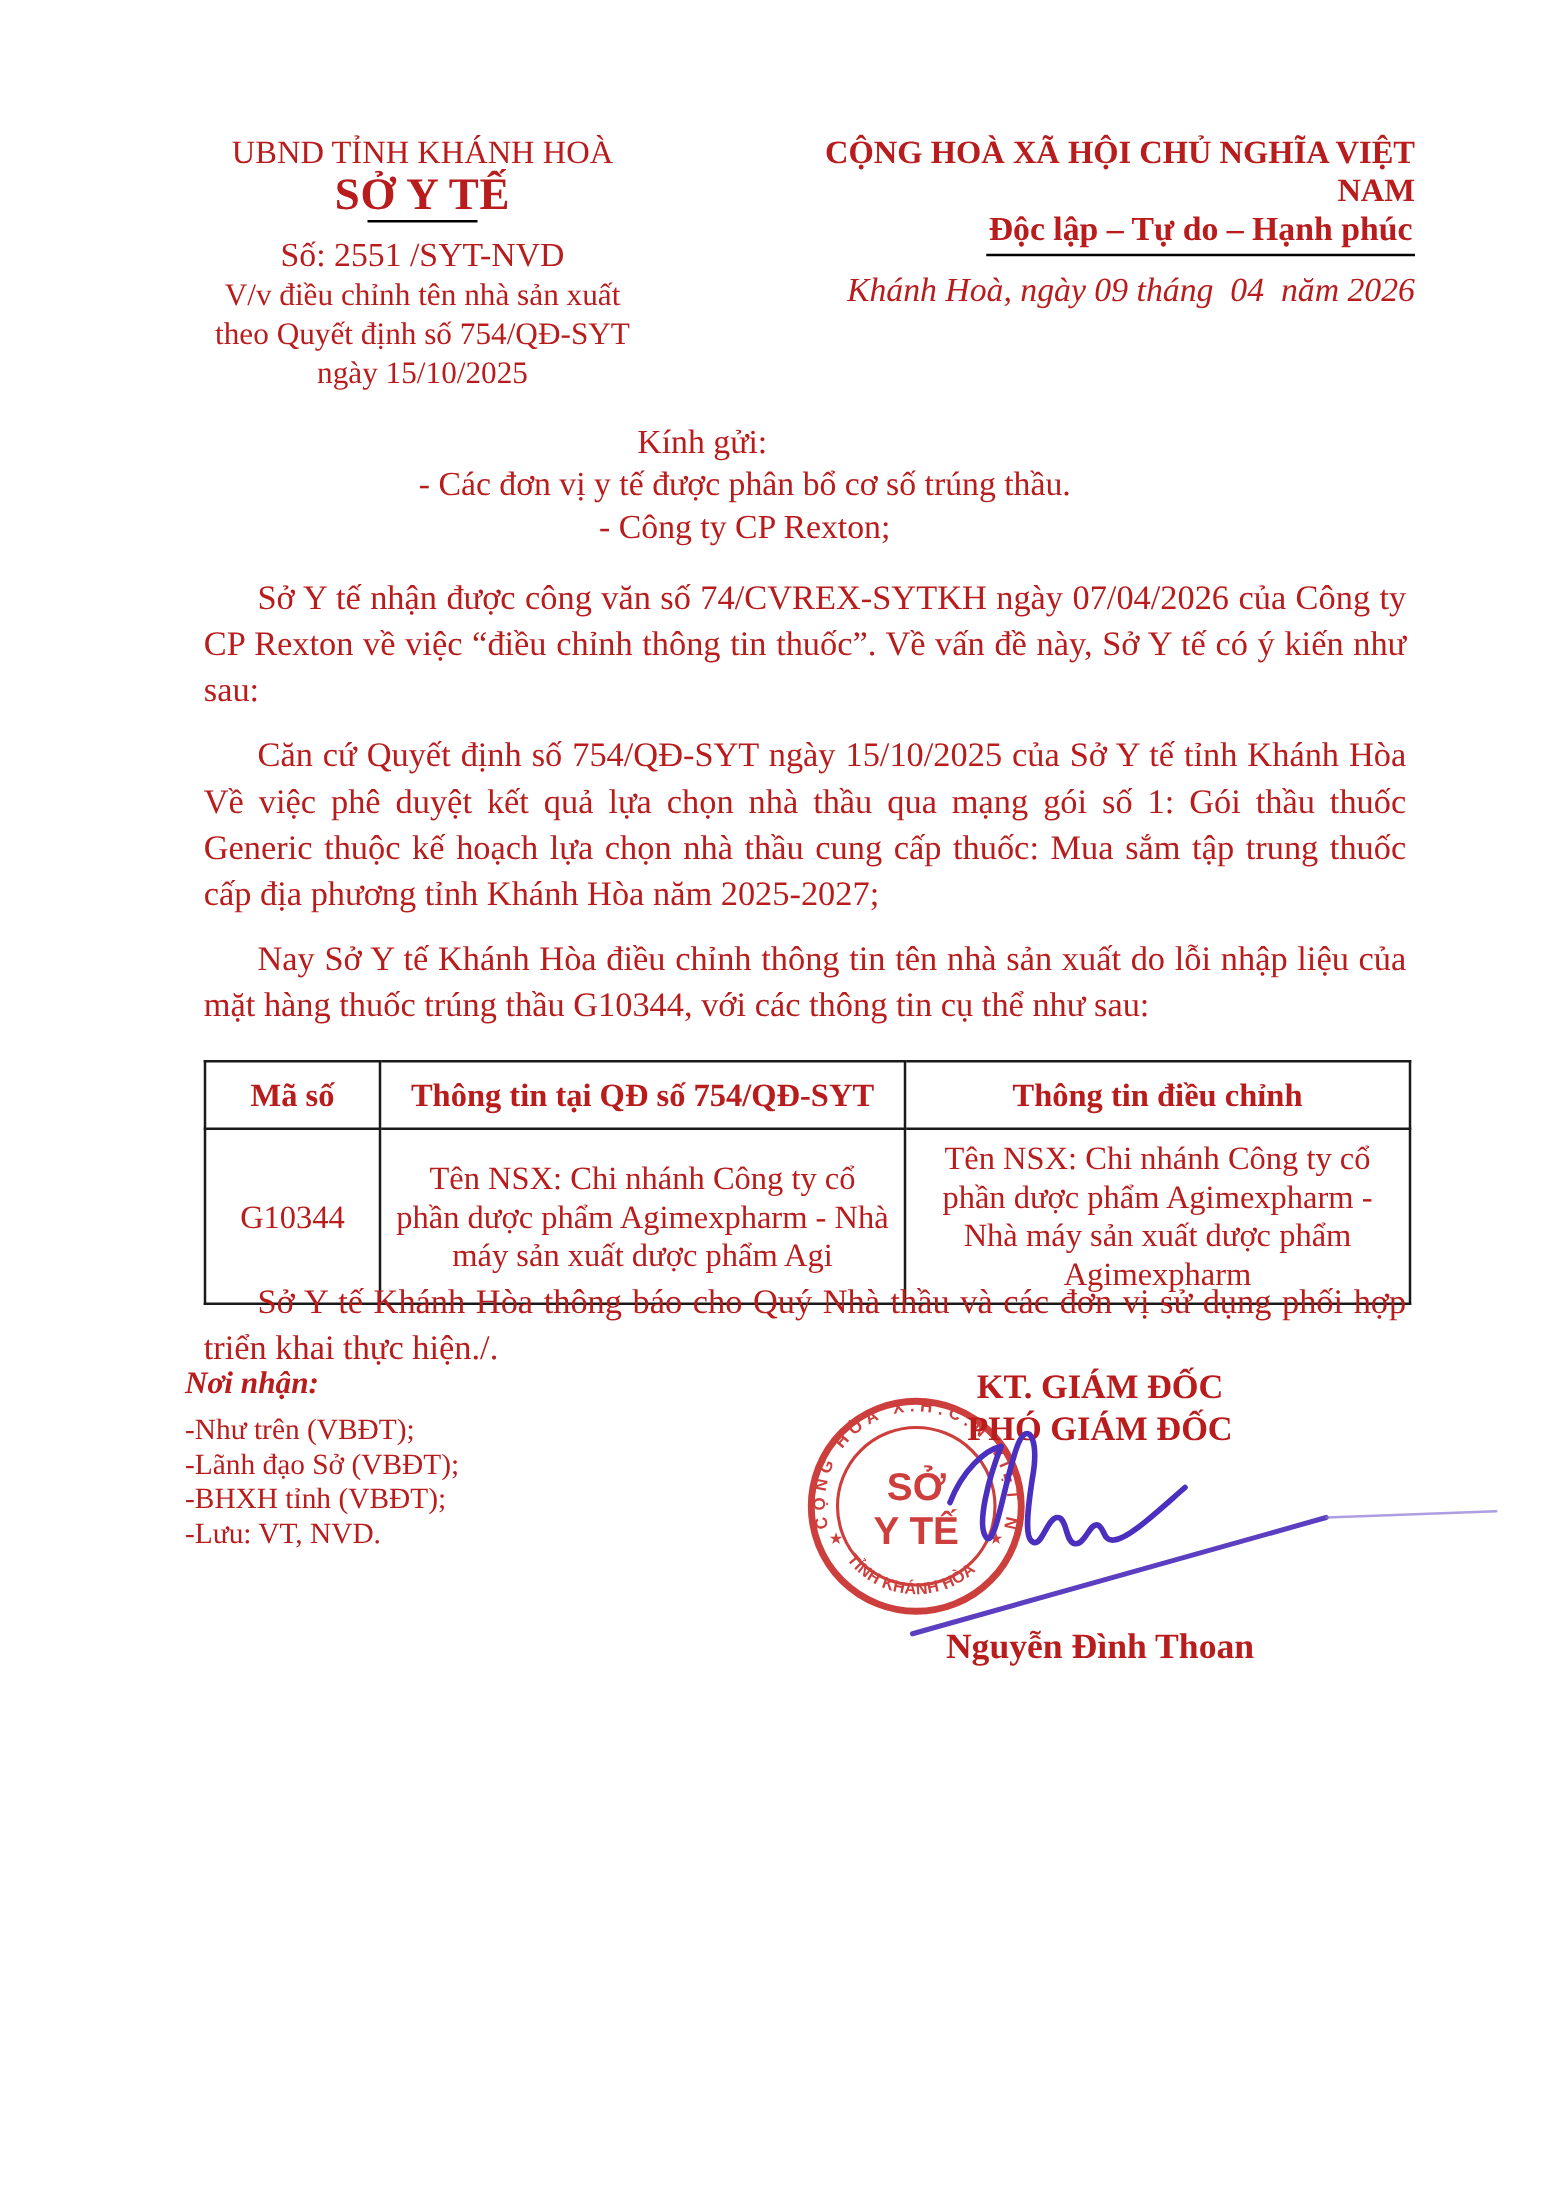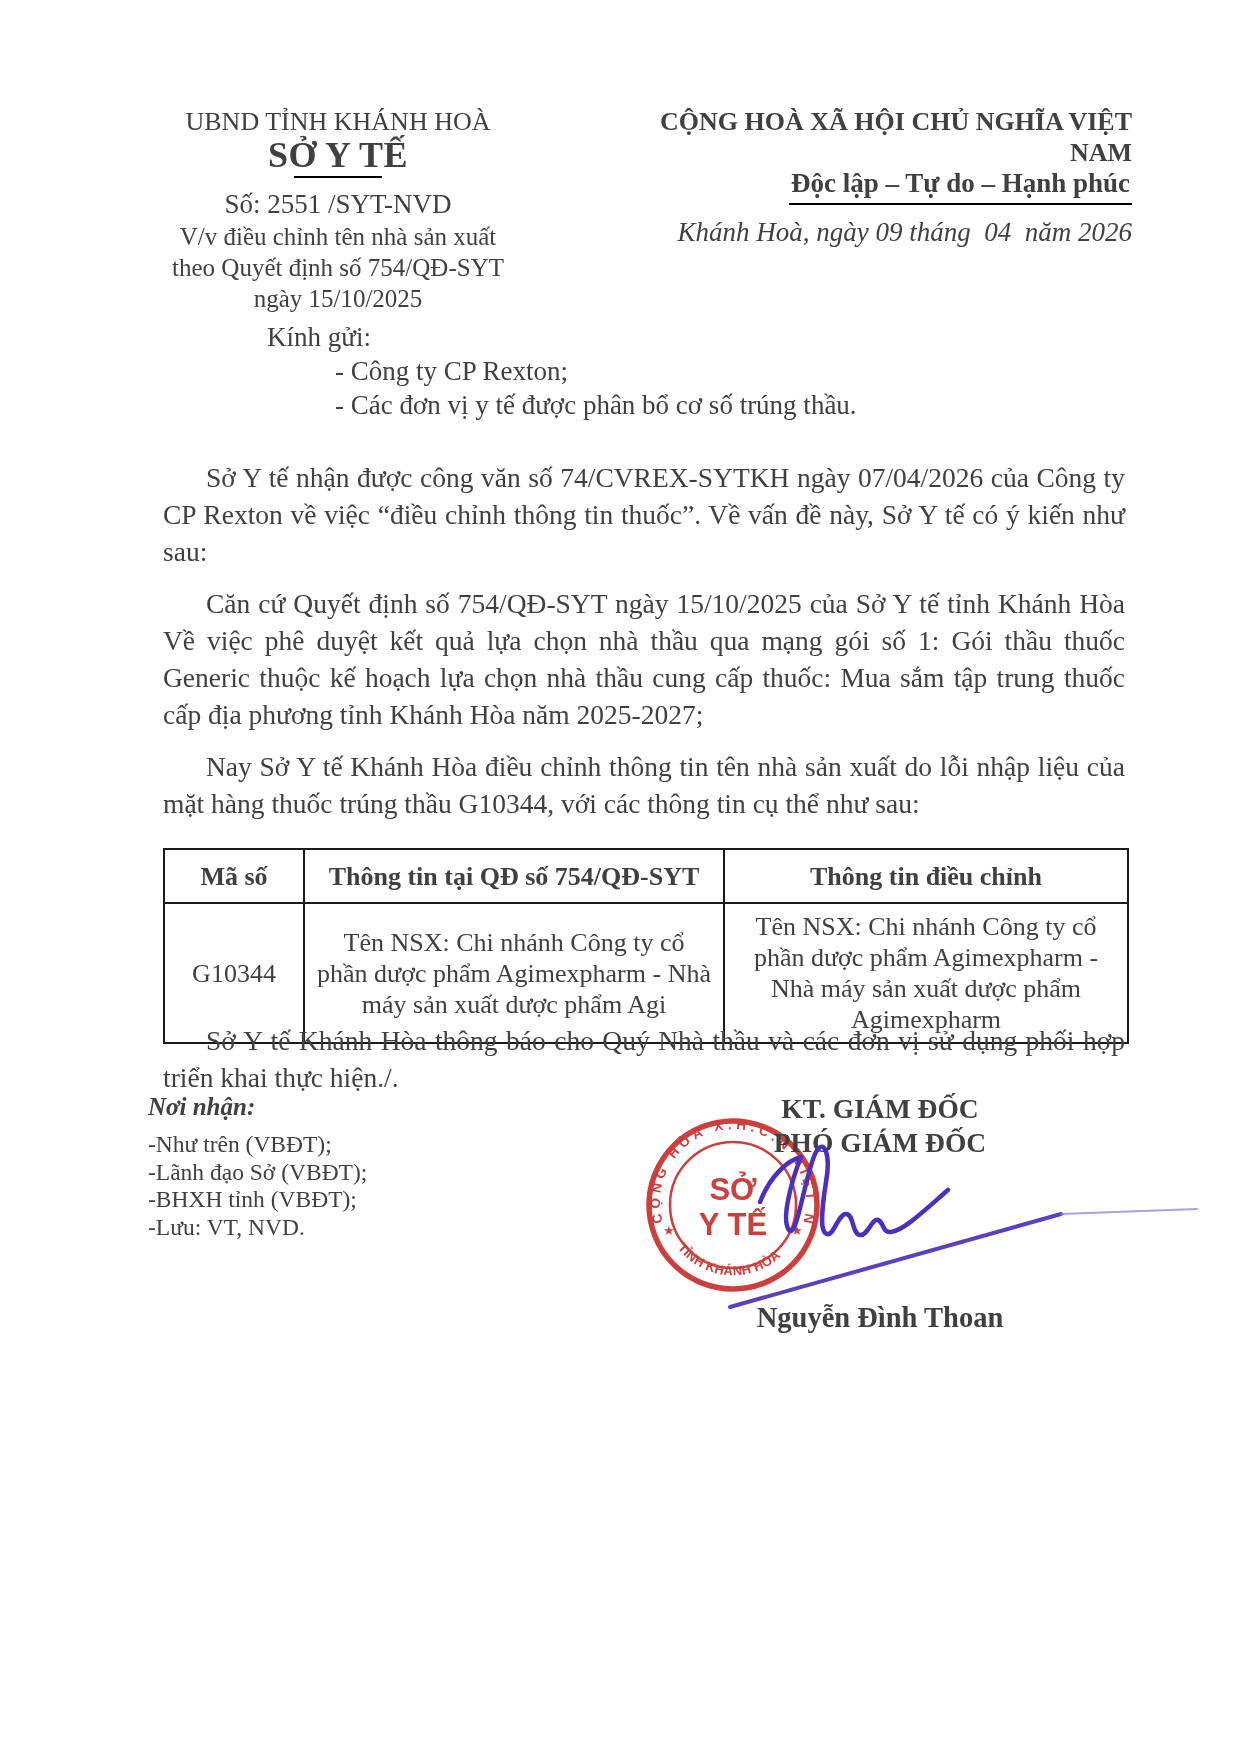--- a/index.html
+++ b/index.html
@@ -1,37 +1,37 @@
 <!DOCTYPE html>
 <html><head>
 <meta charset="utf-8">
 <style>
   html,body{margin:0;padding:0;background:#888;}
   .page{
     position:relative;
     width:1241px;height:1755px;
     background:#ffffff;
     font-family:"Liberation Serif","DejaVu Serif",serif;
-    color:#404040;
+    color:#b91c1c;
     overflow:hidden;
   }
   
   .hdr-left{position:absolute;left:168px;top:106px;width:340px;text-align:center;}
   .hdr-left .org-parent{font-size:26px;line-height:32px;}
   .hdr-left .org{font-size:36px;font-weight:bold;line-height:34px;letter-spacing:.5px;}
   .hdr-left .org-rule{width:88px;border-top:2px solid #000;margin:4px auto 10px auto;}
   .hdr-left .doc-number{font-size:27px;line-height:33px;text-align:center;}
   .hdr-left .subject{font-size:25px;line-height:31px;}
   .hdr-right{position:absolute;left:598px;top:106px;width:534px;text-align:right;}
   .hdr-right .national{font-size:26px;font-weight:bold;line-height:31px;}
   .hdr-right .motto{display:inline-block;font-size:27px;font-weight:bold;line-height:31px;
     border-bottom:2px solid #000;padding:0 2px 4px 2px;}
   .hdr-right .dateline{font-size:27px;font-style:italic;margin-top:12px;white-space:pre-wrap;}
   
-  .recipients{position:absolute;left:267px;top:320px;font-size:27px;line-height:34px;}
+  .recipients{position:absolute;left:267px;top:336px;font-size:27px;line-height:34px;text-align:center;}
   .recipients .items{margin-left:68px;}
   
   .bodytext{position:absolute;left:163px;top:447px;width:962px;margin-top:12px;}
   .bodytext p{
     margin:0 0 15px 0;font-size:27.5px;line-height:37px;
     text-align:justify;text-indent:43px;
   }
   
   .doc-table{
     position:absolute;left:163px;top:848px;width:964px;
@@ -78,22 +78,22 @@
 
   <div class="hdr-right">
     <div class="national">CỘNG HOÀ XÃ HỘI CHỦ NGHĨA VIỆT NAM</div>
     <div><span class="motto">Độc lập – Tự do – Hạnh phúc</span></div>
     <div class="dateline">Khánh Hoà, ngày 09 tháng  04  năm 2026</div>
   </div>
 
   <div class="recipients">
     <div>Kính gửi:</div>
     <div class="items">
+      <div>- Các đơn vị y tế được phân bổ cơ số trúng thầu.</div>
       <div>- Công ty CP Rexton;</div>
-      <div>- Các đơn vị y tế được phân bổ cơ số trúng thầu.</div>
     </div>
   </div>
 
   <div class="bodytext">
     <p>Sở Y tế nhận được công văn số 74/CVREX-SYTKH ngày 07/04/2026 của Công ty CP Rexton về việc “điều chỉnh thông tin thuốc”. Về vấn đề này, Sở Y tế có ý kiến như sau:</p>
     <p>Căn cứ Quyết định số 754/QĐ-SYT ngày 15/10/2025 của Sở Y tế tỉnh Khánh Hòa Về việc phê duyệt kết quả lựa chọn nhà thầu qua mạng gói số 1: Gói thầu thuốc Generic thuộc kế hoạch lựa chọn nhà thầu cung cấp thuốc: Mua sắm tập trung thuốc cấp địa phương tỉnh Khánh Hòa năm 2025-2027;</p>
     <p>Nay Sở Y tế Khánh Hòa điều chỉnh thông tin tên nhà sản xuất do lỗi nhập liệu của mặt hàng thuốc trúng thầu G10344, với các thông tin cụ thể như sau:</p>
   </div>
 
   <table class="doc-table">

